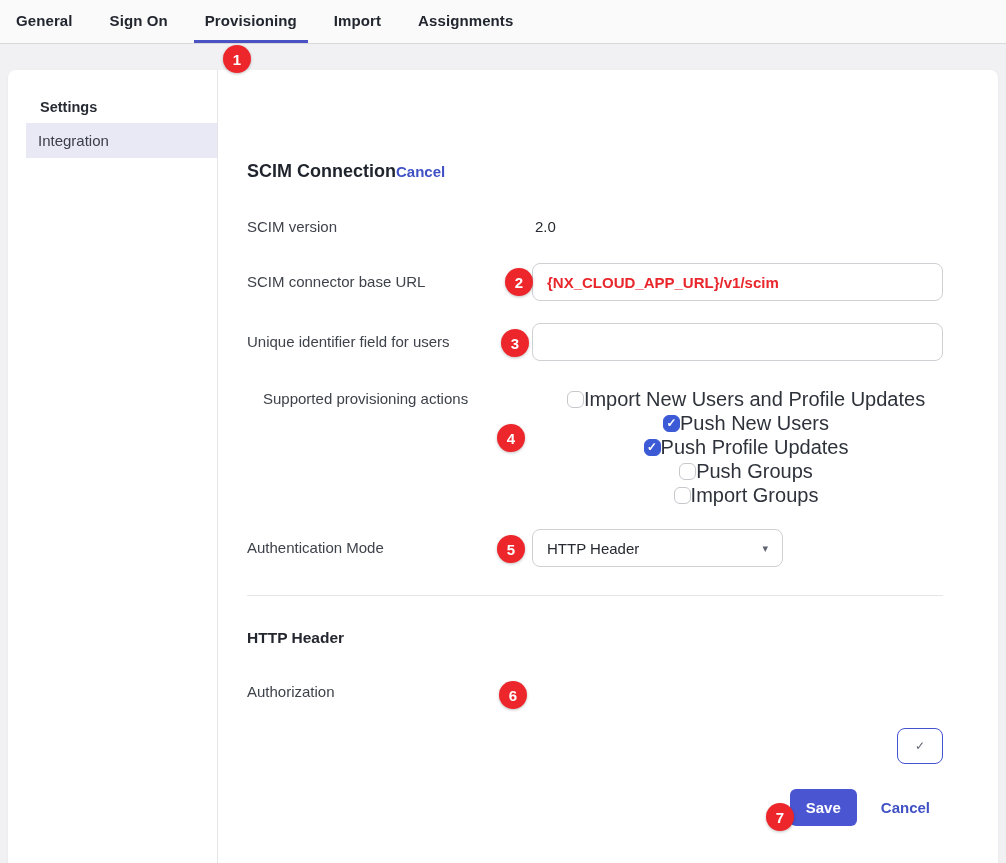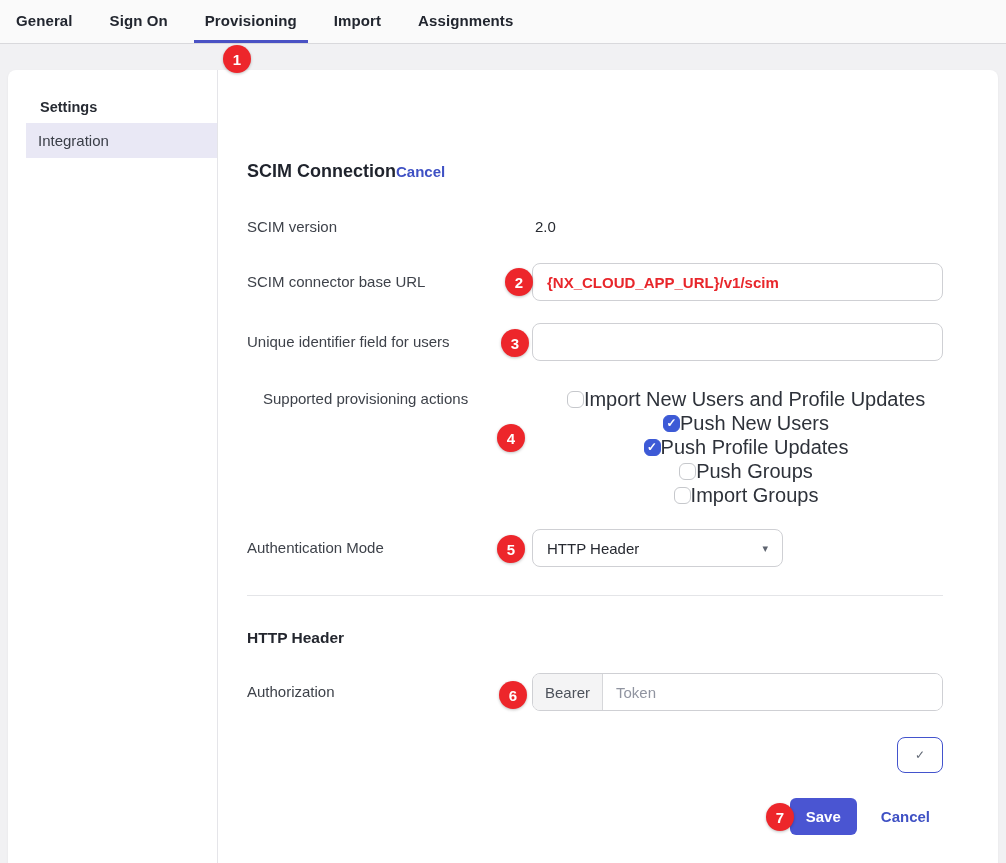--- a/index.html
+++ b/index.html
@@ -383,26 +383,20 @@
         </div>
       </div>
     </div>
 
     <hr class="divider">
 
     <h3 class="section-heading">HTTP Header</h3>
 
     <div class="row align-input">
       <div class="row-label">Authorization</div>
-      <div class="control">
-        <div class="input-group">
-          <span class="prefix">Bearer</span>
-          <input class="group-input" type="text" placeholder="Token" style="">
-        </div>
-      </div>
     </div>
 
     <div class="test-row">
       <button class="test-btn">
         <span class="test-check">✓</span>
       </button>
     </div>
 
     <div class="save-row">
       <button class="save-btn">Save</button>

